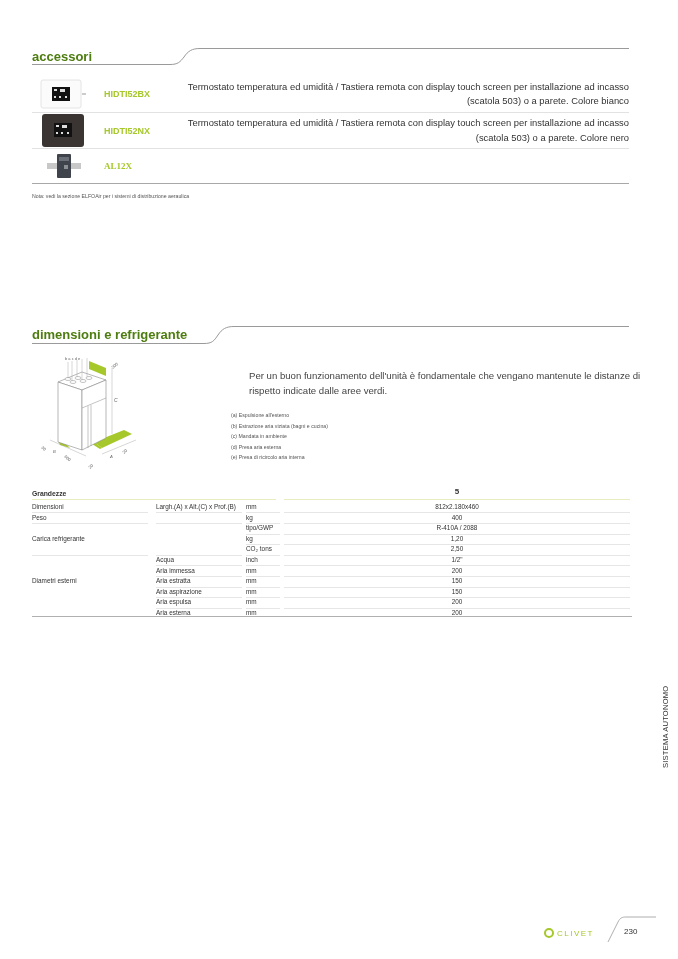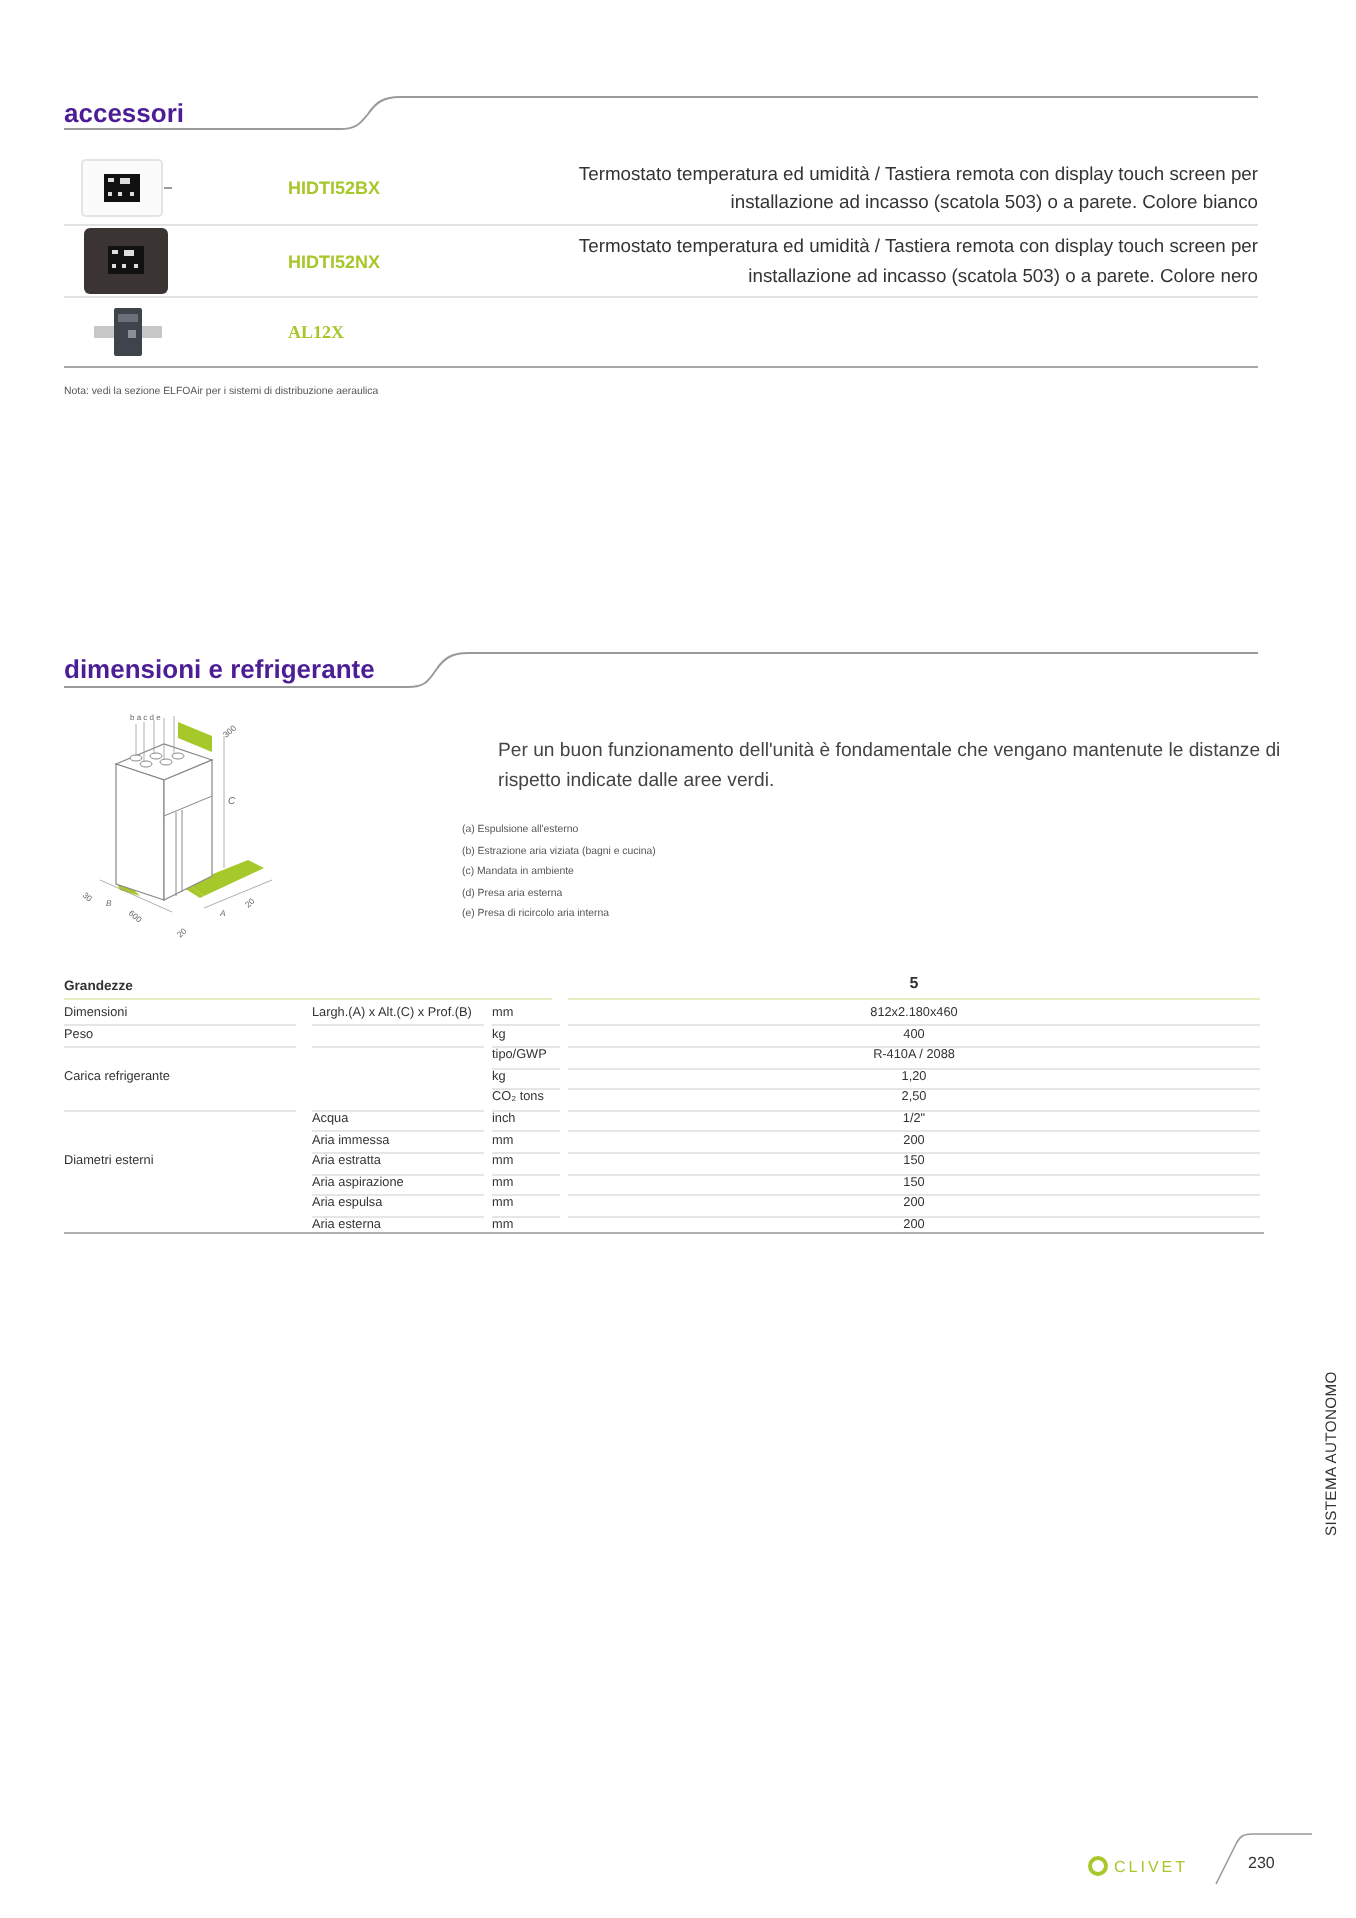--- a/index.html
+++ b/index.html
@@ -1,25 +1,25 @@
 <!DOCTYPE html>
 <html><head>
 <meta charset="utf-8">
 <style>
   * { box-sizing: border-box; margin: 0; padding: 0; }
   html, body { width: 678px; height: 959px; background: #ffffff; overflow: hidden; }
   body { position: relative; font-family: "Liberation Sans", sans-serif; color: #2e2e2e; }
 
   .section-header { position: absolute; left: 32px; width: 598px; height: 24px; }
   .section-header svg { position: absolute; left: 0; top: 0; }
-  .section-title { position: absolute; left: 0; bottom: 4px; font-size: 13px; font-weight: bold; color: #4c1d95; }
+  .section-title { position: absolute; left: 0; bottom: 4px; font-size: 13px; font-weight: bold; color: #4d7c0f; }
 
   
   .acc-table { position: absolute; left: 32px; top: 76px; width: 597px; }
-  .acc-row { position: relative; display: flex; align-items: center; border-bottom: 1px solid #e2e2e2; gap: 40px; }
+  .acc-row { position: relative; display: flex; align-items: center; border-bottom: 1px solid #e2e2e2; }
   .acc-row:last-child { border-bottom: 1.5px solid #a8a8a8; font-family: Liberation Serif, serif; }
   .acc-img { width: 64px; display: flex; justify-content: center; align-items: center; margin-right: 8px; }
   .acc-code { width: 66px; font-size: 9px; font-weight: bold; color: #a6c82a; border-right: 0; }
   .acc-desc { flex: 1; font-size: 9.4px; line-height: 14.5px; color: #333; padding-left: 6px; text-align: right; }
   .note { position: absolute; left: 32px; top: 193px; font-size: 5.2px; color: #555; }
 
   
   .diagram { position: absolute; left: 36px; top: 352px; width: 100px; height: 120px; }
   .intro { position: absolute; left: 231px; top: 369px; width: 400px; font-size: 9.6px; line-height: 14.5px; color: #444; margin-left: 18px; }
   .legend { position: absolute; left: 231px; top: 410px; font-size: 5.2px; line-height: 10.6px; color: #555; }

